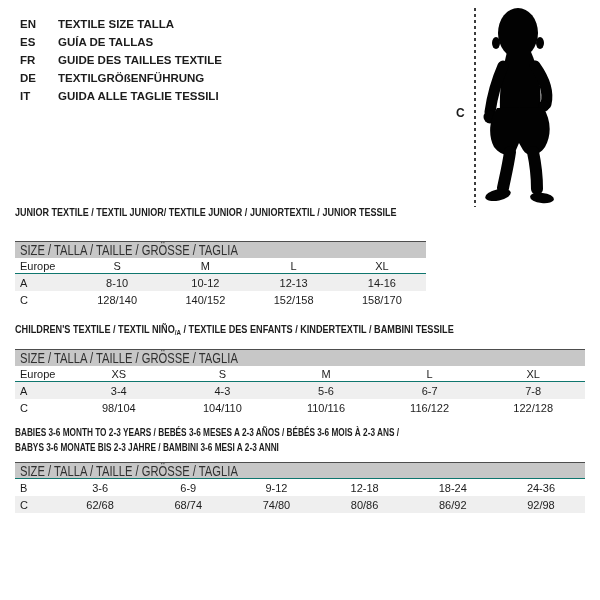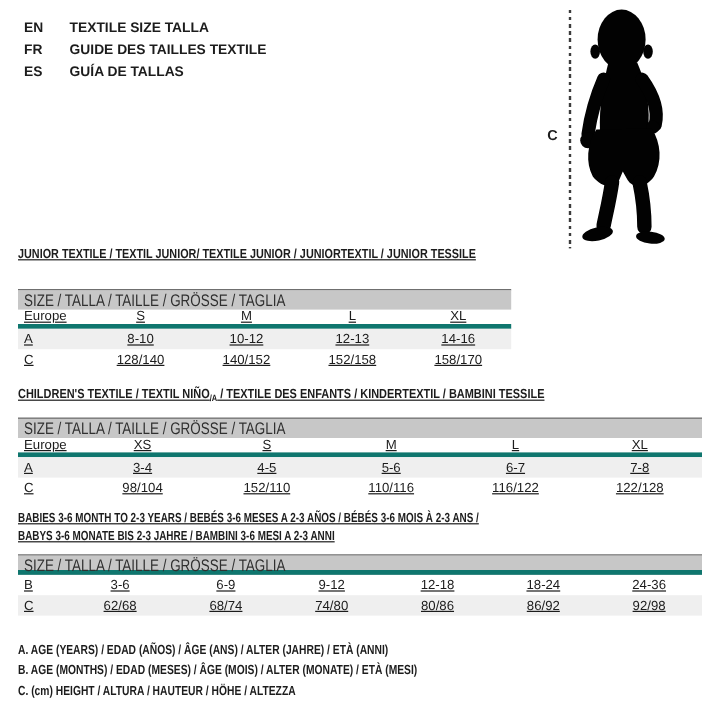--- a/index.html
+++ b/index.html
@@ -12,34 +12,34 @@
   .lang-row { display:flex; height:18px; align-items:center; font-weight:bold; font-size:11.5px; white-space:nowrap; }
   .lang-code { width:38px; }
 
   
   .measure-line { position:absolute; left:474px; top:8px; width:2px; height:199px;
     background:repeating-linear-gradient(to bottom, #3c3c3c 0 3px, transparent 3px 6px); }
   .measure-label { position:absolute; left:456px; top:106px; font-weight:bold; font-size:12px; }
   .baby-svg { position:absolute; left:481px; top:6px; }
 
   
-  .tbl-section { position:absolute; left:15px;text-decoration:underline; }
+  .tbl-section { position:absolute; left:15px; }
   .tbl-title { font-size:11px; font-weight:bold; line-height:14px; white-space:nowrap;
     transform:scaleX(0.82); transform-origin:left center; }
   .tbl-title .subA { font-size:7.5px; vertical-align:-2px; font-weight:bold; }
   .t2 .tbl-title { transform:scaleX(0.83); }
   .t3 .tbl-title { transform:scaleX(0.75); line-height:15px; }
   .tbl { border-top:1px solid #4d4d4d; }
   .t1 .tbl { width:411px; margin-top:22px; }
   .t2 .tbl { width:570px; margin-top:9px; }
   .t3 .tbl { width:570px; margin-top:7px; }
   .tbl-bar { height:16px; background:#c7c7c7; font-size:14px; line-height:16px; color:#303030;
     padding-left:5px; white-space:nowrap; }
   .tbl-bar span { display:inline-block; transform:scaleX(0.8); transform-origin:left center; }
-  .rule-b { border-bottom:4px solid #0f766e; }
+  .rule-b { border-bottom:1px solid #0f766e; }
   .trow { display:flex; height:17px; font-size:11px; align-items:center; }
   .trow.row-head { height:16px; }
   .trow .lbl { padding-left:5px; }
   .t1 .lbl { width:58px; }
   .t2 .lbl { width:52px; }
   .t3 .lbl { width:41px; }
   .trow .cell { flex:1; text-align:center; }
   .stripe { background:#efefef; }
 
   
@@ -51,26 +51,34 @@
 <body>
 
 <div class="page">
 
   <div class="lang-list">
     <div class="lang-row">
       <span class="lang-code">EN</span>
       <span class="lang-label">TEXTILE SIZE TALLA</span>
     </div>
     <div class="lang-row">
+      <span class="lang-code">ES</span>
+      <span class="lang-label">GUÍA DE TALLAS</span>
+    </div>
+    <div class="lang-row">
       <span class="lang-code">FR</span>
       <span class="lang-label">GUIDE DES TAILLES TEXTILE</span>
     </div>
     <div class="lang-row">
-      <span class="lang-code">ES</span>
-      <span class="lang-label">GUÍA DE TALLAS</span>
+      <span class="lang-code">DE</span>
+      <span class="lang-label">TEXTILGRÖßENFÜHRUNG</span>
+    </div>
+    <div class="lang-row">
+      <span class="lang-code">IT</span>
+      <span class="lang-label">GUIDA ALLE TAGLIE TESSILI</span>
     </div>
   </div>
 
   <div class="measure-line"></div>
   <div class="measure-label">C</div>
   <svg class="baby-svg" width="92" height="201" viewBox="0 0 92 201" fill="#020202" stroke="none">
     <ellipse cx="37" cy="27" rx="20" ry="25"></ellipse>
     <ellipse cx="15" cy="37" rx="4" ry="6"></ellipse>
     <ellipse cx="59" cy="37" rx="4" ry="6"></ellipse>
     <path d="M26,46 C22,62 18,82 19,104 L59,104 C61,84 58,64 50,46 Z"></path>
@@ -125,29 +133,29 @@
         <span class="lbl">Europe</span>
         <span class="cell">XS</span>
         <span class="cell">S</span>
         <span class="cell">M</span>
         <span class="cell">L</span>
         <span class="cell">XL</span>
       </div>
       <div class="trow stripe">
         <span class="lbl">A</span>
         <span class="cell">3-4</span>
-        <span class="cell">4-5</span>
+        <span class="cell">4-3</span>
         <span class="cell">5-6</span>
         <span class="cell">6-7</span>
         <span class="cell">7-8</span>
       </div>
       <div class="trow">
         <span class="lbl">C</span>
         <span class="cell">98/104</span>
-        <span class="cell">152/110</span>
+        <span class="cell">104/110</span>
         <span class="cell">110/116</span>
         <span class="cell">116/122</span>
         <span class="cell">122/128</span>
       </div>
     </div>
   </div>
 
   <div class="tbl-section t3" style="top:425px;">
     <div class="tbl-title">
       <div>BABIES 3-6 MONTH TO 2-3 YEARS / BEBÉS 3-6 MESES A 2-3 AÑOS / BÉBÉS 3-6 MOIS À 2-3 ANS /</div>
@@ -171,19 +179,14 @@
         <span class="cell">62/68</span>
         <span class="cell">68/74</span>
         <span class="cell">74/80</span>
         <span class="cell">80/86</span>
         <span class="cell">86/92</span>
         <span class="cell">92/98</span>
       </div>
     </div>
   </div>
 
-  <div class="footnotes">
-    <div class="footnote">A. AGE (YEARS) / EDAD (AÑOS) / ÂGE (ANS) / ALTER (JAHRE) / ETÀ (ANNI)</div>
-    <div class="footnote">B. AGE (MONTHS) / EDAD (MESES) / ÂGE (MOIS) / ALTER (MONATE) / ETÀ (MESI)</div>
-    <div class="footnote">C. (cm) HEIGHT / ALTURA / HAUTEUR / HÖHE / ALTEZZA</div>
-  </div>
 
 </div>
 
 </body></html>

